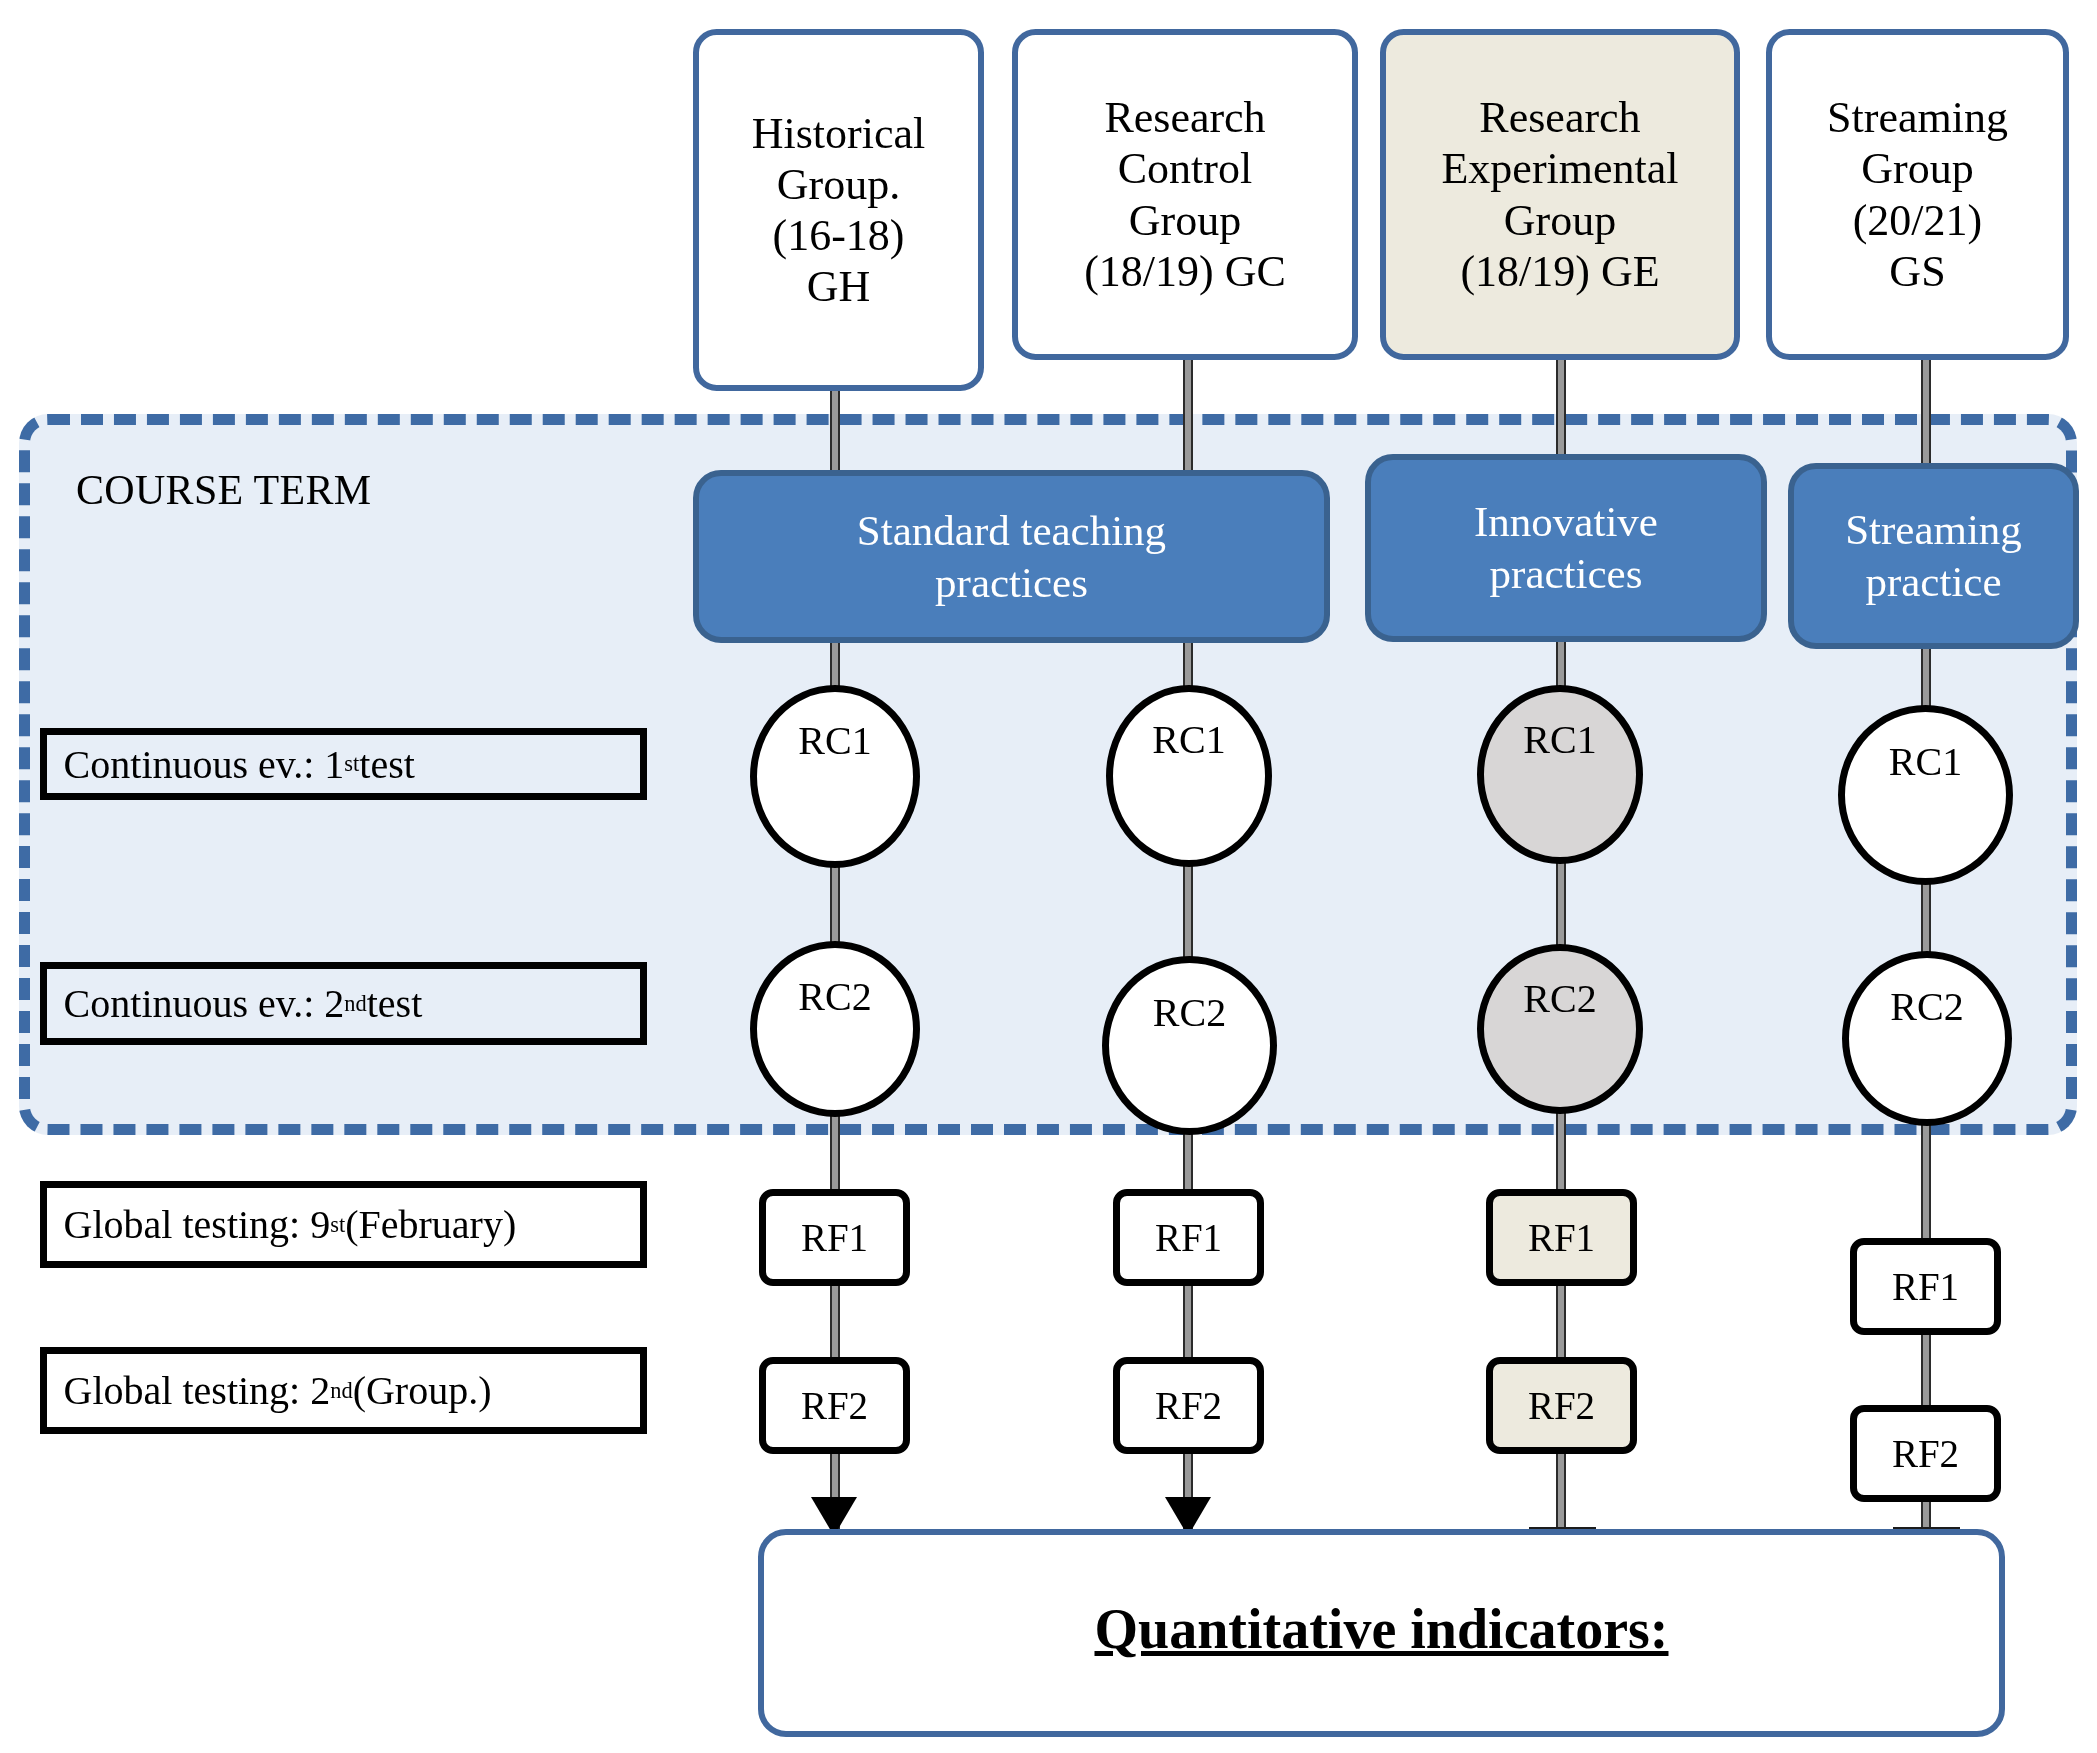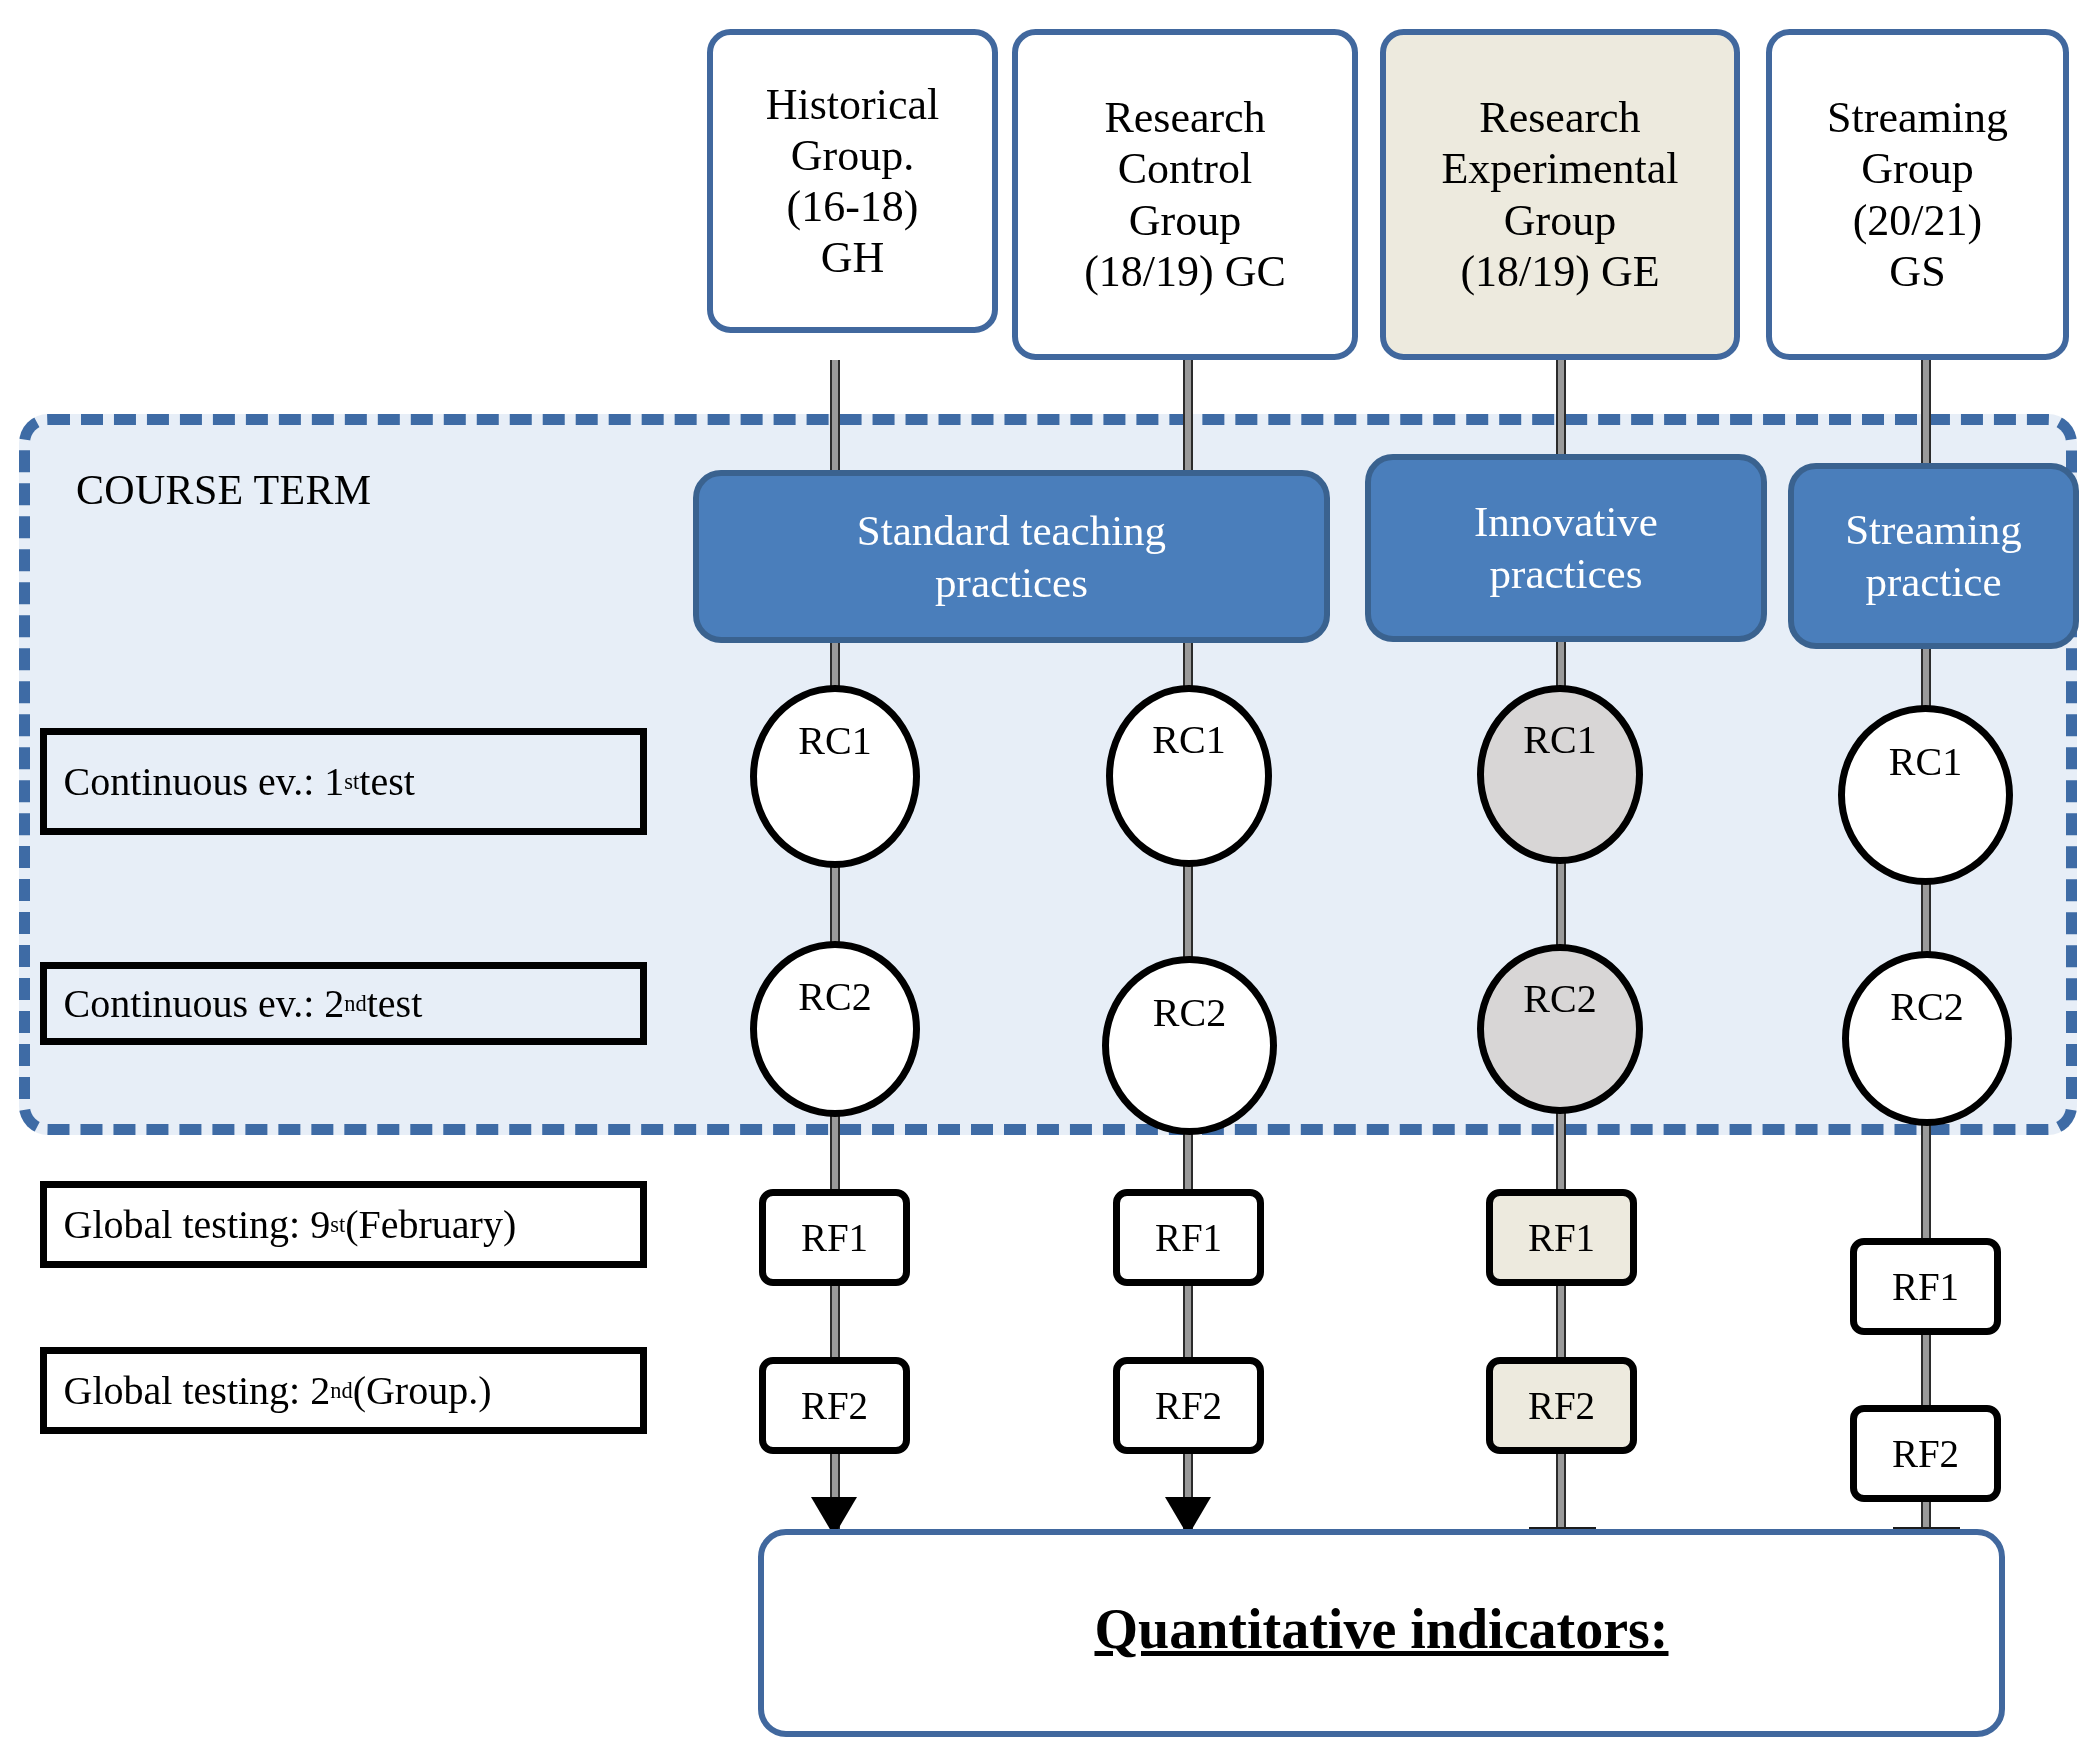--- a/index.html
+++ b/index.html
@@ -133,21 +133,21 @@
   .result-sub{font-size:43px;}
 </style>
 </head>
 <body>
 
 <div id="root">
 
   <div class="abs course-term" style="left:19.4px;top:414px;width:2058px;height:721px;"></div>
   <div class="abs course-term-label" style="left:76px;top:466px;">COURSE TERM</div>
 
-  <div class="abs group-box" style="left:693px;top:29px;width:291px;height:304px;margin-left:14px;">
+  <div class="abs group-box" style="left:693px;top:29px;width:291px;height:362px;">
     <span class="gb-text">Historical
 Group.
 (16-18)
 GH</span>
   </div>
 
   <div class="abs group-box" style="left:1012px;top:29px;width:346px;height:331px;">
     <span class="gb-text">Research
 Control
 Group
@@ -265,21 +265,21 @@
 
   <div class="abs conn" style="left:1183px;top:1450px;width:9.7px;height:80px;"></div>
   <div class="abs arrowhead" style="left:1165px;top:1497px;"></div>
 
   <div class="abs conn" style="left:1556px;top:1450px;width:9.7px;height:89px;"></div>
   <div class="abs flat-cap" style="left:1529px;top:1527px;width:67px;height:9.7px;"></div>
 
   <div class="abs conn" style="left:1921px;top:1498px;width:9.7px;height:42px;"></div>
   <div class="abs flat-cap" style="left:1893px;top:1527px;width:67px;height:9.7px;"></div>
 
-  <div class="abs side-label" style="left:40px;top:728px;width:607px;height:107px;">
+  <div class="abs side-label" style="left:40px;top:728px;width:607px;height:72px;">
     <span>Continuous ev.: 1</span>
       <sup>st</sup>
       <span> test</span>
   </div>
 
   <div class="abs side-label" style="left:40px;top:962px;width:607px;height:83px;">
     <span>Continuous ev.: 2</span>
       <sup>nd</sup>
       <span> test</span>
   </div>

